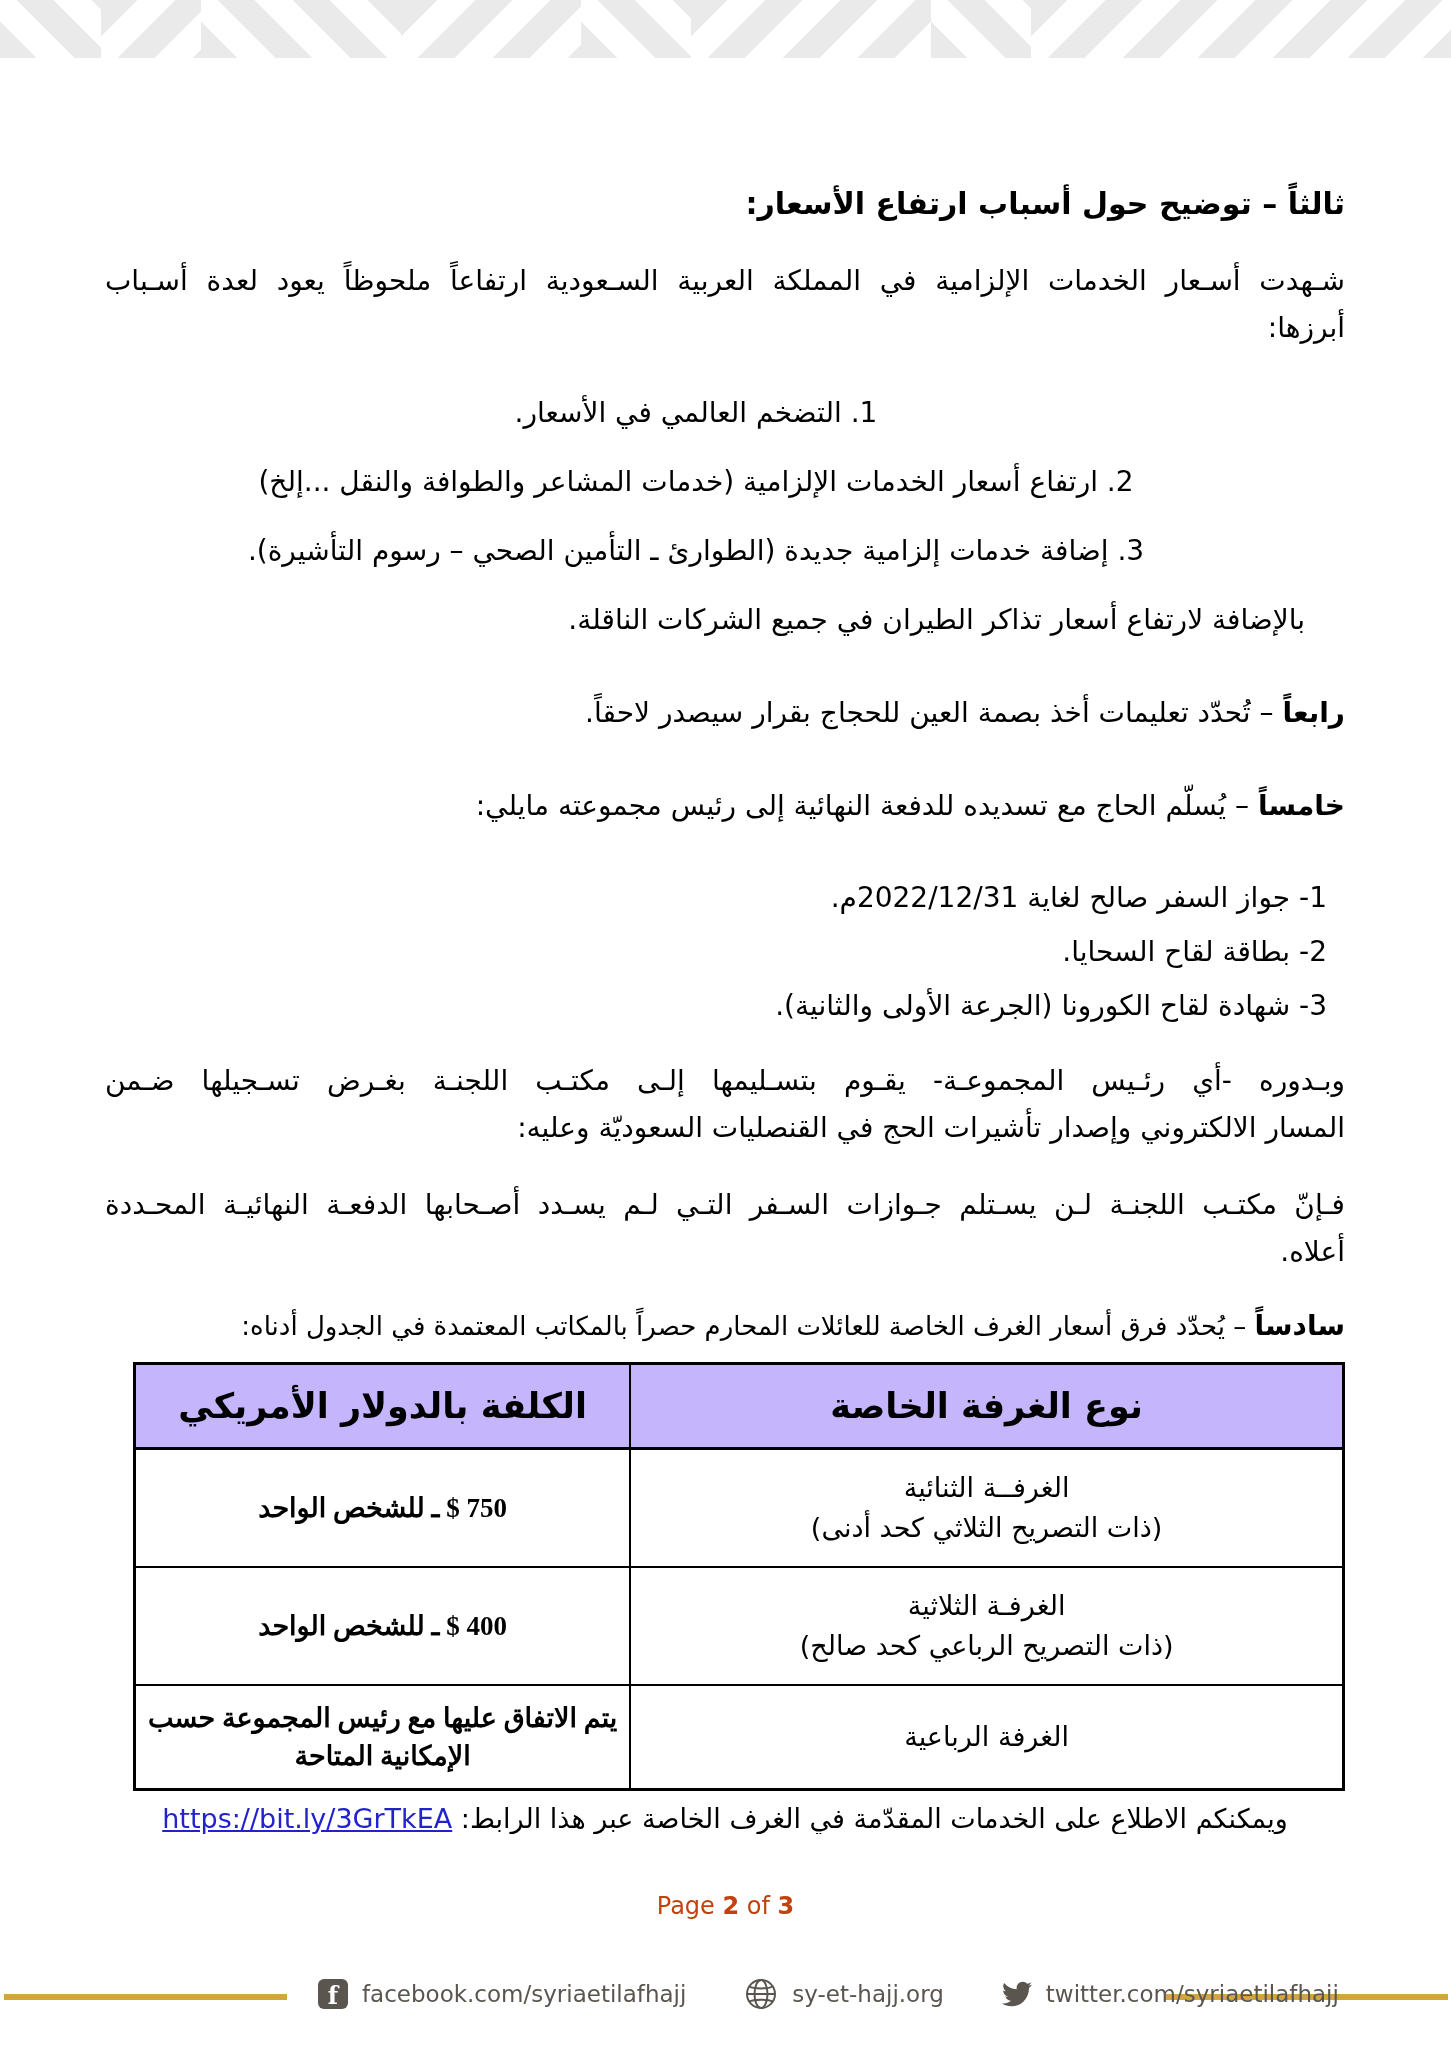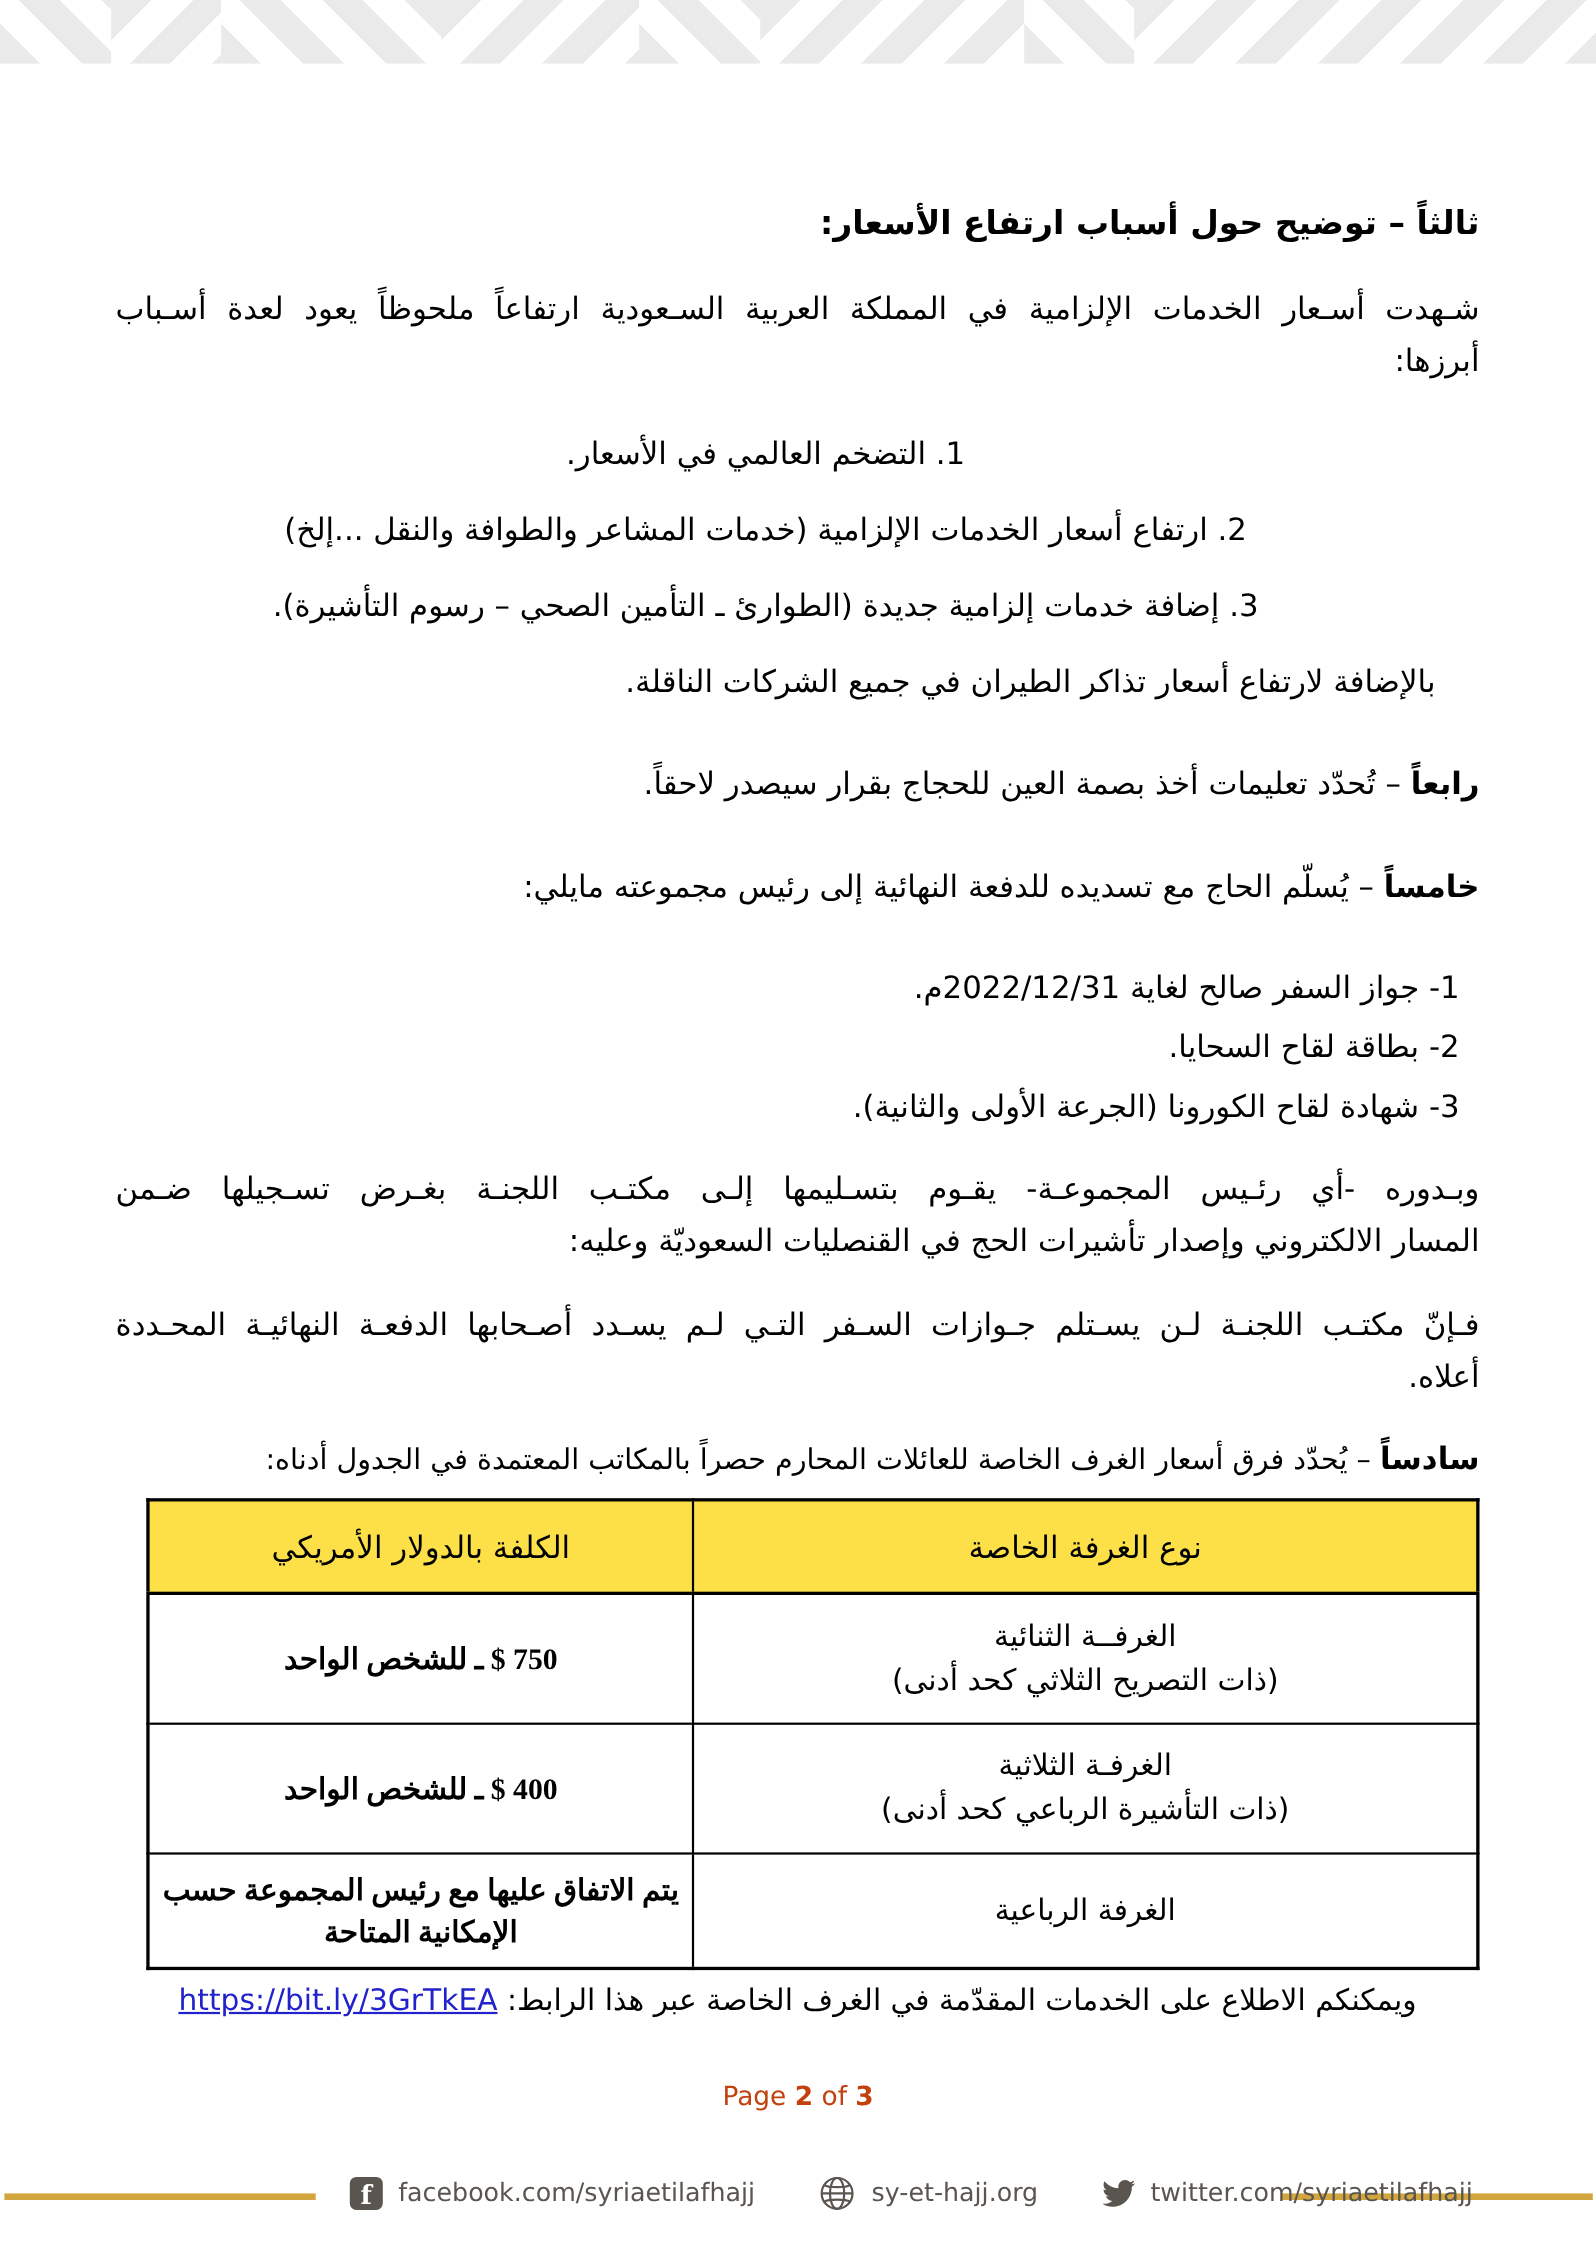--- a/index.html
+++ b/index.html
@@ -50,22 +50,22 @@
     border-collapse:collapse;
     table-layout:fixed;
   }
   table.rooms th, table.rooms td{
     border:2px solid #000;
     text-align:center;vertical-align:middle;
     padding:6px 10px;
   }
   table.rooms{border:3px solid #000;}
   table.rooms th{
-    background:#fde047;
-    font-size:28px;font-weight:normal;
+    background:#c4b5fd;
+    font-size:35px;font-weight:bold;
     height:70px;
     border-bottom:3px solid #000;
   }
   .col-room{width:59%;}
   .col-cost{width:41%;}
   td.room-cell{font-size:27px;line-height:40px;height:104px;}
   td.cost-cell{font-size:27px;font-weight:bold;line-height:40px;font-family:Liberation Serif, serif;}
   td.cost-cell.tall{line-height:38px;}
 
   .link-line{
@@ -178,21 +178,21 @@
       <tr>
         <td class="room-cell">
           <div>الغرفــة الثنائية</div>
           <div>(ذات التصريح الثلاثي كحد أدنى)</div>
         </td>
         <td class="cost-cell">750 $ ـ للشخص الواحد</td>
       </tr>
       <tr>
         <td class="room-cell">
           <div>الغرفـة الثلاثية</div>
-          <div>(ذات التأشيرة الرباعي كحد أدنى)</div>
+          <div>(ذات التصريح الرباعي كحد صالح)</div>
         </td>
         <td class="cost-cell">400 $ ـ للشخص الواحد</td>
       </tr>
       <tr>
         <td class="room-cell" style="height:90px;">
           <div>الغرفة الرباعية</div>
         </td>
         <td class="cost-cell tall">يتم الاتفاق عليها مع رئيس المجموعة حسب الإمكانية المتاحة</td>
       </tr>
     </tbody>

